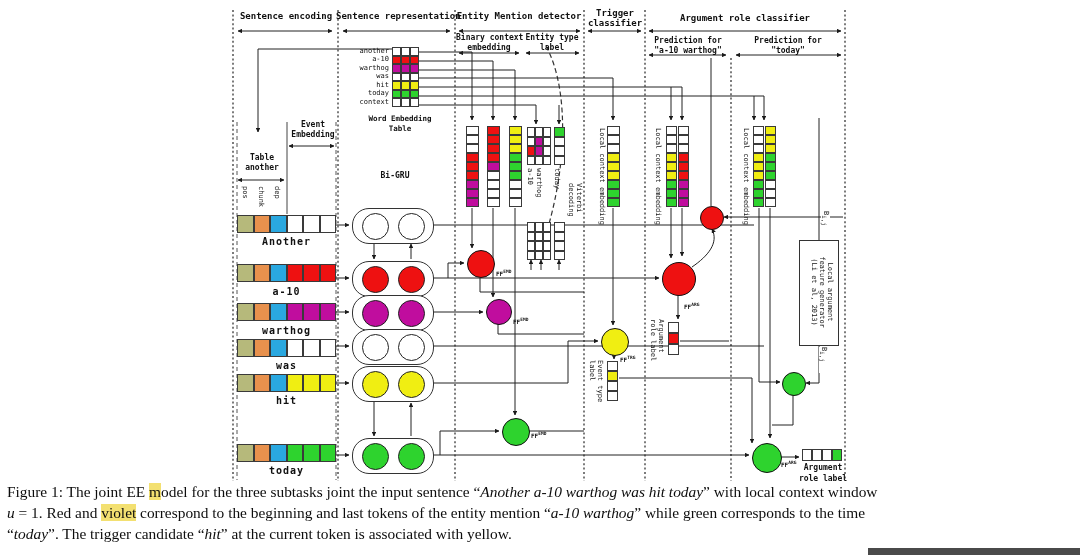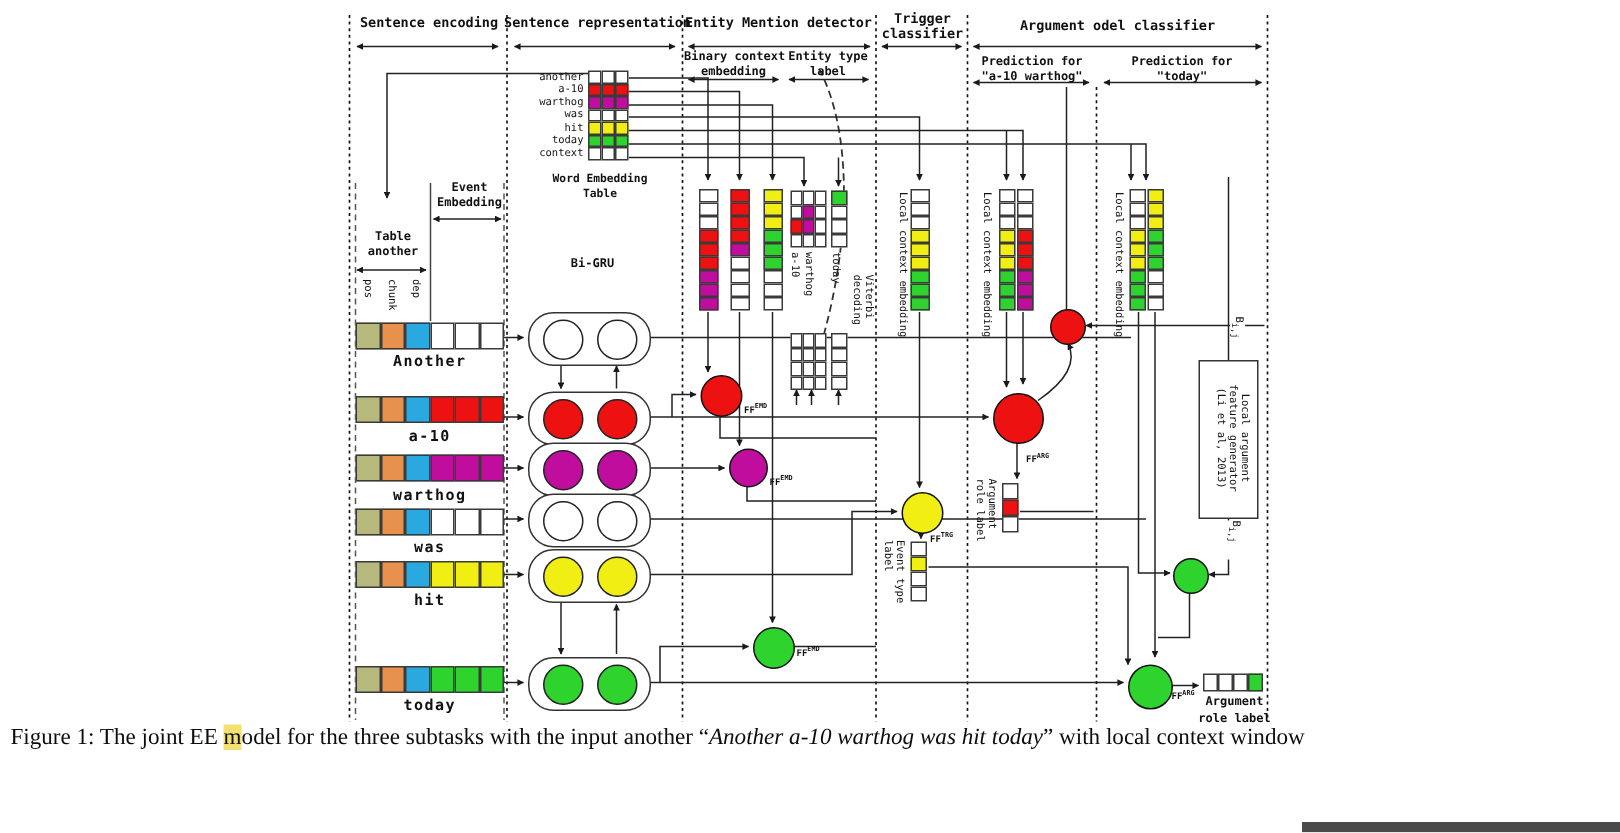--- a/index.html
+++ b/index.html
@@ -152,21 +152,21 @@
       <path d="M819,344 V383 H806"></path>
       <path d="M780,457 H799"></path>
     </g>
   </svg>
 
   <div class="hdr" style="left:236px;top:11px;width:100px">Sentence encoding</div>
   <div class="hdr" style="left:336px;top:11px;width:118px">Sentence representation</div>
   <div class="hdr" style="left:454px;top:11px;width:130px">Entity Mention detector</div>
   <div class="hdr" style="left:586px;top:8px;width:58px">Trigger</div>
   <div class="hdr" style="left:586px;top:18px;width:58px">classifier</div>
-  <div class="hdr" style="left:646px;top:13px;width:198px">Argument odel classifier</div>
+  <div class="hdr" style="left:646px;top:13px;width:198px">Argument role classifier</div>
   <div class="hdr2" style="left:456px;top:33px;width:66px">Binary context</div>
   <div class="hdr2" style="left:456px;top:43px;width:66px">embedding</div>
   <div class="hdr2" style="left:522px;top:33px;width:60px">Entity type</div>
   <div class="hdr2" style="left:522px;top:43px;width:60px">label</div>
   <div class="hdr2" style="left:645px;top:36px;width:86px">Prediction for</div>
   <div class="hdr2" style="left:645px;top:46px;width:86px">"a-10 warthog"</div>
   <div class="hdr2" style="left:733px;top:36px;width:110px">Prediction for</div>
   <div class="hdr2" style="left:733px;top:46px;width:110px">"today"</div>
 
   <div class="hdr2" style="left:287px;top:120px;width:52px">Event</div>
@@ -476,16 +476,18 @@
   <div class="ff" style="left:781px;top:460px"><span>FF</span><sup>ARG</sup></div>
   <div class="cells cells-hbar" style="left:802px;top:449px">
       <div class="cell" style="background: rgb(255, 255, 255);"></div>
       <div class="cell" style="background: rgb(255, 255, 255);"></div>
       <div class="cell" style="background: rgb(255, 255, 255);"></div>
       <div class="cell" style="background: rgb(46, 211, 46);"></div>
     </div>
   <div class="hdr2" style="left:787px;top:463px;width:72px">Argument</div>
   <div class="hdr2" style="left:787px;top:474px;width:72px">role label</div>
 
-  <div class="cap" style="top:483px"><span>Figure 1: The joint EE </span><span class="hl">m</span><span>odel for the three subtasks with the input another “</span><span class="it">Another a-10 warthog was hit today</span><span>” with local context window</span></div>
+  <div class="cap" style="top:483px"><span>Figure 1: The joint EE </span><span class="hl">m</span><span>odel for the three subtasks joint the input sentence “</span><span class="it">Another a-10 warthog was hit today</span><span>” with local context window</span></div>
+  <div class="cap" style="top:504px"><span class="it">u</span><span> = 1. Red and </span><span class="hl">violet</span><span> correspond to the beginning and last tokens of the entity mention “</span><span class="it">a-10 warthog</span><span>” while green corresponds to the time</span></div>
+  <div class="cap" style="top:525px"><span>“</span><span class="it">today</span><span>”. The trigger candidate “</span><span class="it">hit</span><span>” at the current token is associated with yellow.</span></div>
 
   <div class="artifact" style="left:868px;top:548px;width:212px;height:7px"></div>
 </div>
 
 </body></html>

